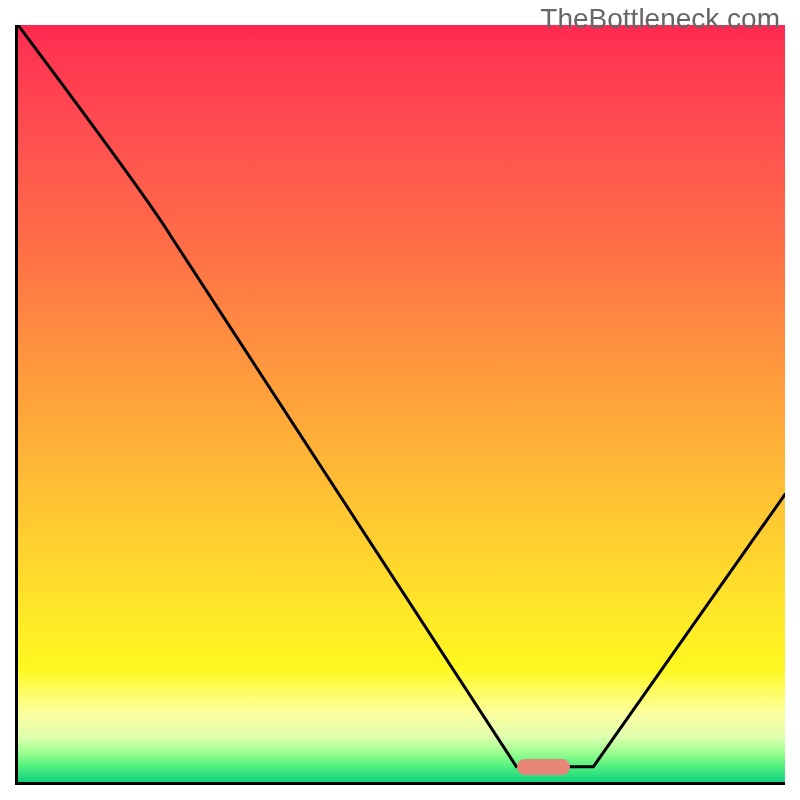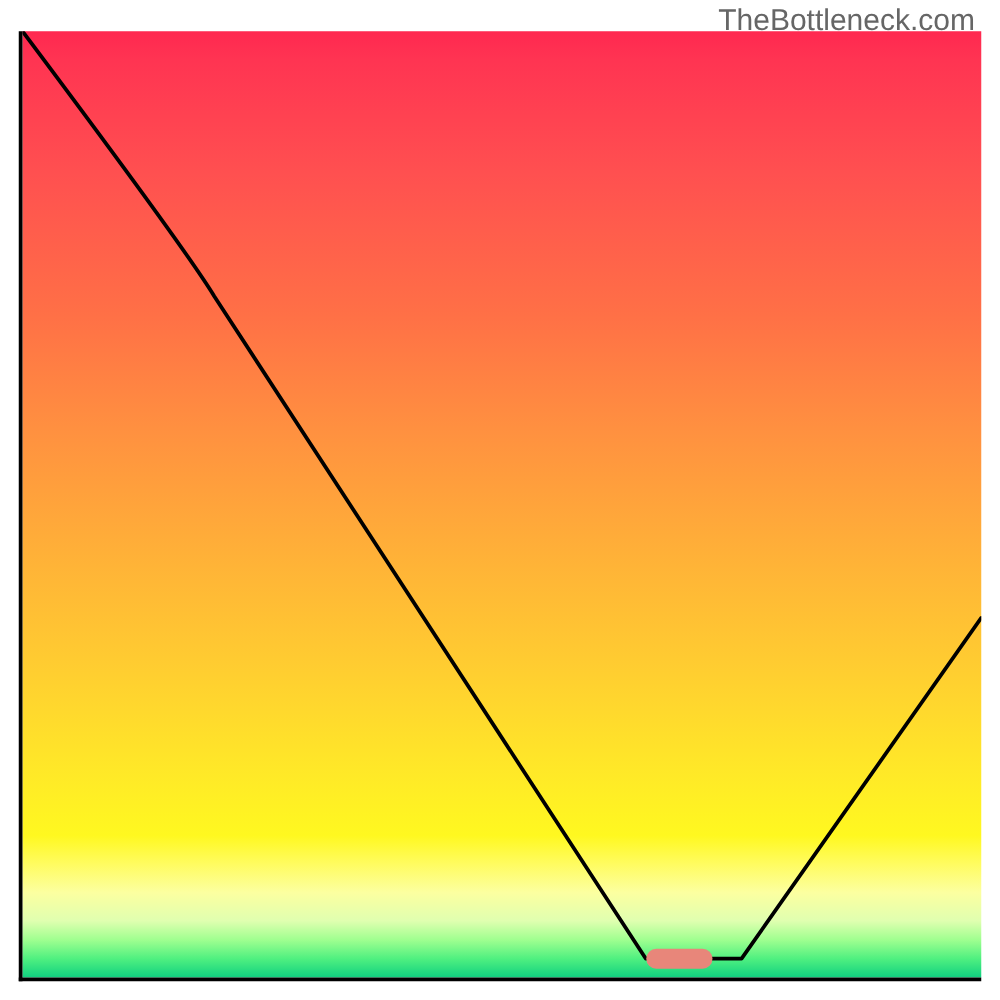--- a/index.html
+++ b/index.html
@@ -9,21 +9,21 @@
     height: 800px;
     position: relative;
     font-family: Arial, sans-serif;
     background: #fff;
   }
   .watermark {
     position: absolute;
     top: 3px;
     right: 20px;
     color: #666;
-    font-size: 24px;
+    font-size: 28px;
     font-weight: normal;
     z-index: 10;
   }
   .chart-container {
     position: absolute;
     left: 15px;
     top: 25px;
     width: 770px;
     height: 760px;
   }

